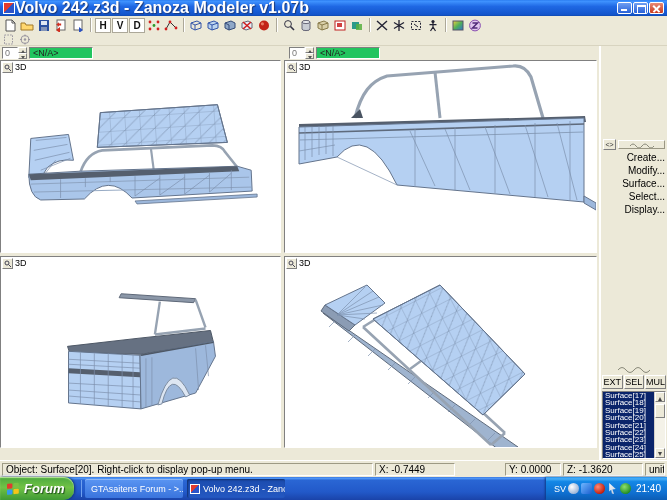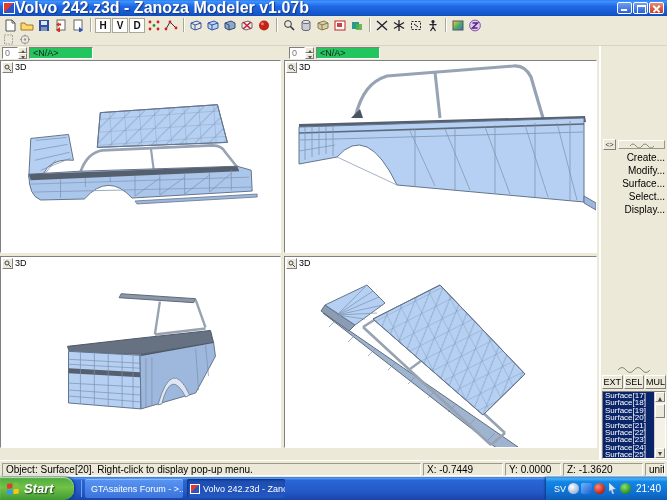--- a/index.html
+++ b/index.html
@@ -80,21 +80,21 @@
   .sarrow::after { content:""; position:absolute; left:2px; border:2.5px solid transparent; }
   .sarrow.up::after { border-bottom:4px solid #444; top:2px; }
   .sarrow.dn::after { border-top:4px solid #444; top:3px; }
   .sthumb { height:14px; margin-top:2px; background:#ece9d8; border:1px solid; border-color:#fff #808080 #808080 #fff; }
   .sscroll .fill { flex:1; }
 
   
   .statusbar { height:17px; background:#ece9d8; border-top:1px solid #fff; display:flex; align-items:center; padding:1px 2px; gap:2px; }
   .sfield { height:13px; border:1px solid; border-color:#9d9a84 #fff #fff #9d9a84; line-height:12px; padding:0 3px; font-size:10px; color:#000; white-space:nowrap; overflow:hidden; }
   .sfield.main { flex:1; }
-  .sfield.fx { width:80px; } .sfield.fy { width:56px; } .sfield.fz { width:80px; } .sfield.fu { width:20px; }
+  .sfield.fx { width:80px; } .sfield.fy { width:56px;margin-left:48px; } .sfield.fz { width:80px; } .sfield.fu { width:20px; }
 
   
   .taskbar { height:23px; background:linear-gradient(180deg,#3a77e0 0%,#4f97f7 6%,#2a66d4 14%,#2259c9 65%,#1a43a9 100%); display:flex; align-items:stretch; }
   .startbtn { width:74px; background:linear-gradient(180deg,#4ca93f 0%,#71c246 45%,#3f9a35 100%); border-radius:0 10px 10px 0; box-shadow:inset 0 1px 1px #b8e69a, 1px 0 3px #10306e;
     display:flex; align-items:center; gap:4px; padding-left:6px; color:#fff; font-size:13px; font-weight:bold; font-style:italic; text-shadow:1px 1px 1px #1d4d18; }
   .qdivider { width:8px; border-right:1px solid #6fa0ee; margin:3px 0; }
   .taskbtn { width:98px; margin:2px 1px 2px 3px; border-radius:2px; background:linear-gradient(180deg,#5a95f2,#3a74dd); box-shadow:inset 0 1px 0 #8cb6f8;
     display:flex; align-items:center; gap:3px; padding:0 3px; color:#fff; font-size:9px; white-space:nowrap; overflow:hidden; }
   .taskbtn.active { background:linear-gradient(180deg,#1c4cae,#2458c2); box-shadow:inset 1px 1px 2px #11306e; }
   .tray { margin-left:auto; background:linear-gradient(180deg,#2190ee 0%,#47aef7 8%,#1387e6 20%,#0f6fd0 70%,#0c5cb4 100%); box-shadow:-1px 0 2px #0c3a86; 
@@ -514,21 +514,21 @@
   <div class="taskbar">
     <div class="startbtn">
       <svg width="14" height="14" viewBox="0 0 14 14">
           <g transform="skewY(-6)">
             <rect x="1" y="2" width="5.4" height="5" rx="1" fill="#e23b2e"></rect>
             <rect x="7.4" y="2" width="5.4" height="5" rx="1" fill="#7bc143"></rect>
             <rect x="1" y="8" width="5.4" height="5" rx="1" fill="#339af0"></rect>
             <rect x="7.4" y="8" width="5.4" height="5" rx="1" fill="#f5c518"></rect>
           </g>
         </svg>
-      <span>Start</span>
+      <span>Forum</span>
     </div>
     <div class="qdivider"></div>
     <div class="taskbtn">
       <svg width="11" height="11" viewBox="0 0 11 11">
           <circle cx="5.5" cy="5.5" r="4.4" fill="none" stroke="#bfe1ff" stroke-width="1.6"></circle>
           <path d="M1,6.2 Q5.5,3.4 10.4,5" stroke="#ffd76e" stroke-width="1.2" fill="none"></path>
         </svg>
       <span>GTAsaitens Forum - &gt;...</span>
     </div>
     <div class="taskbtn active">

